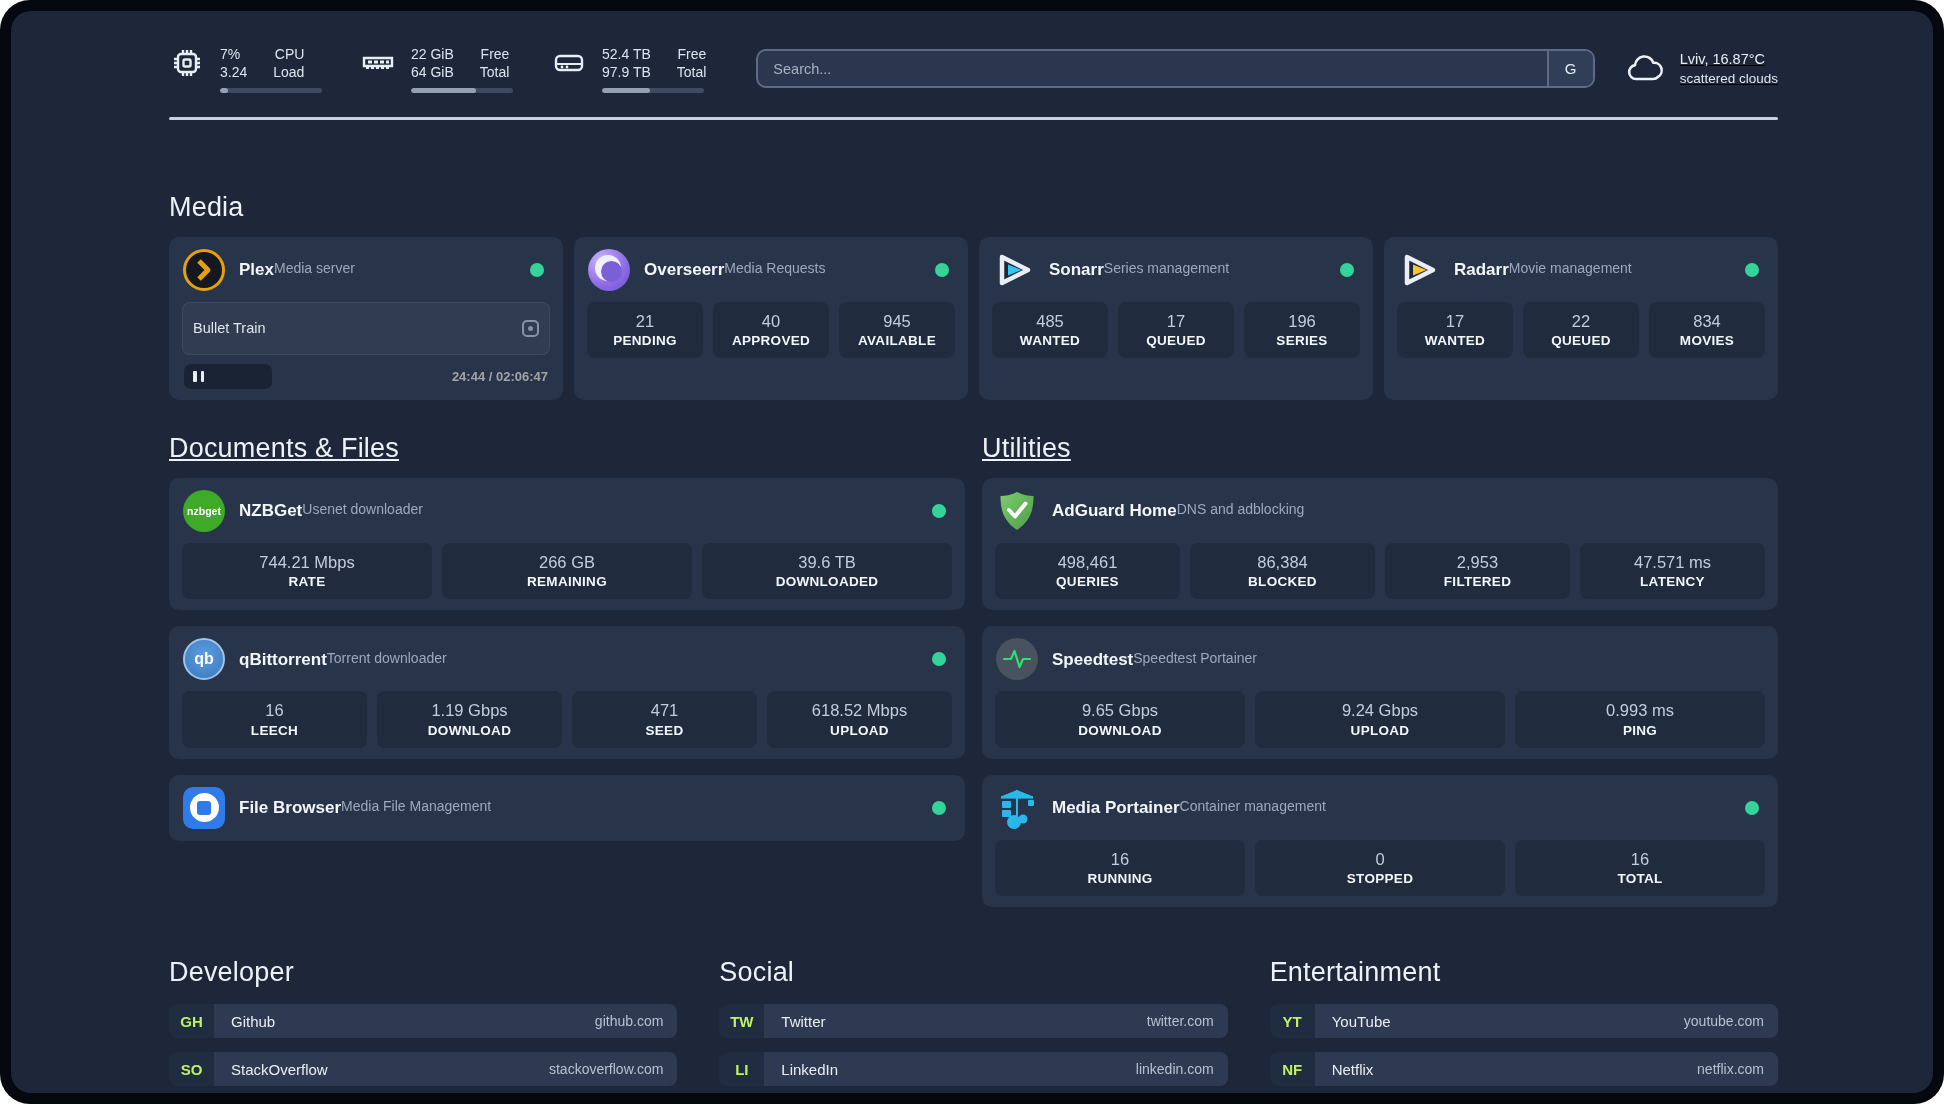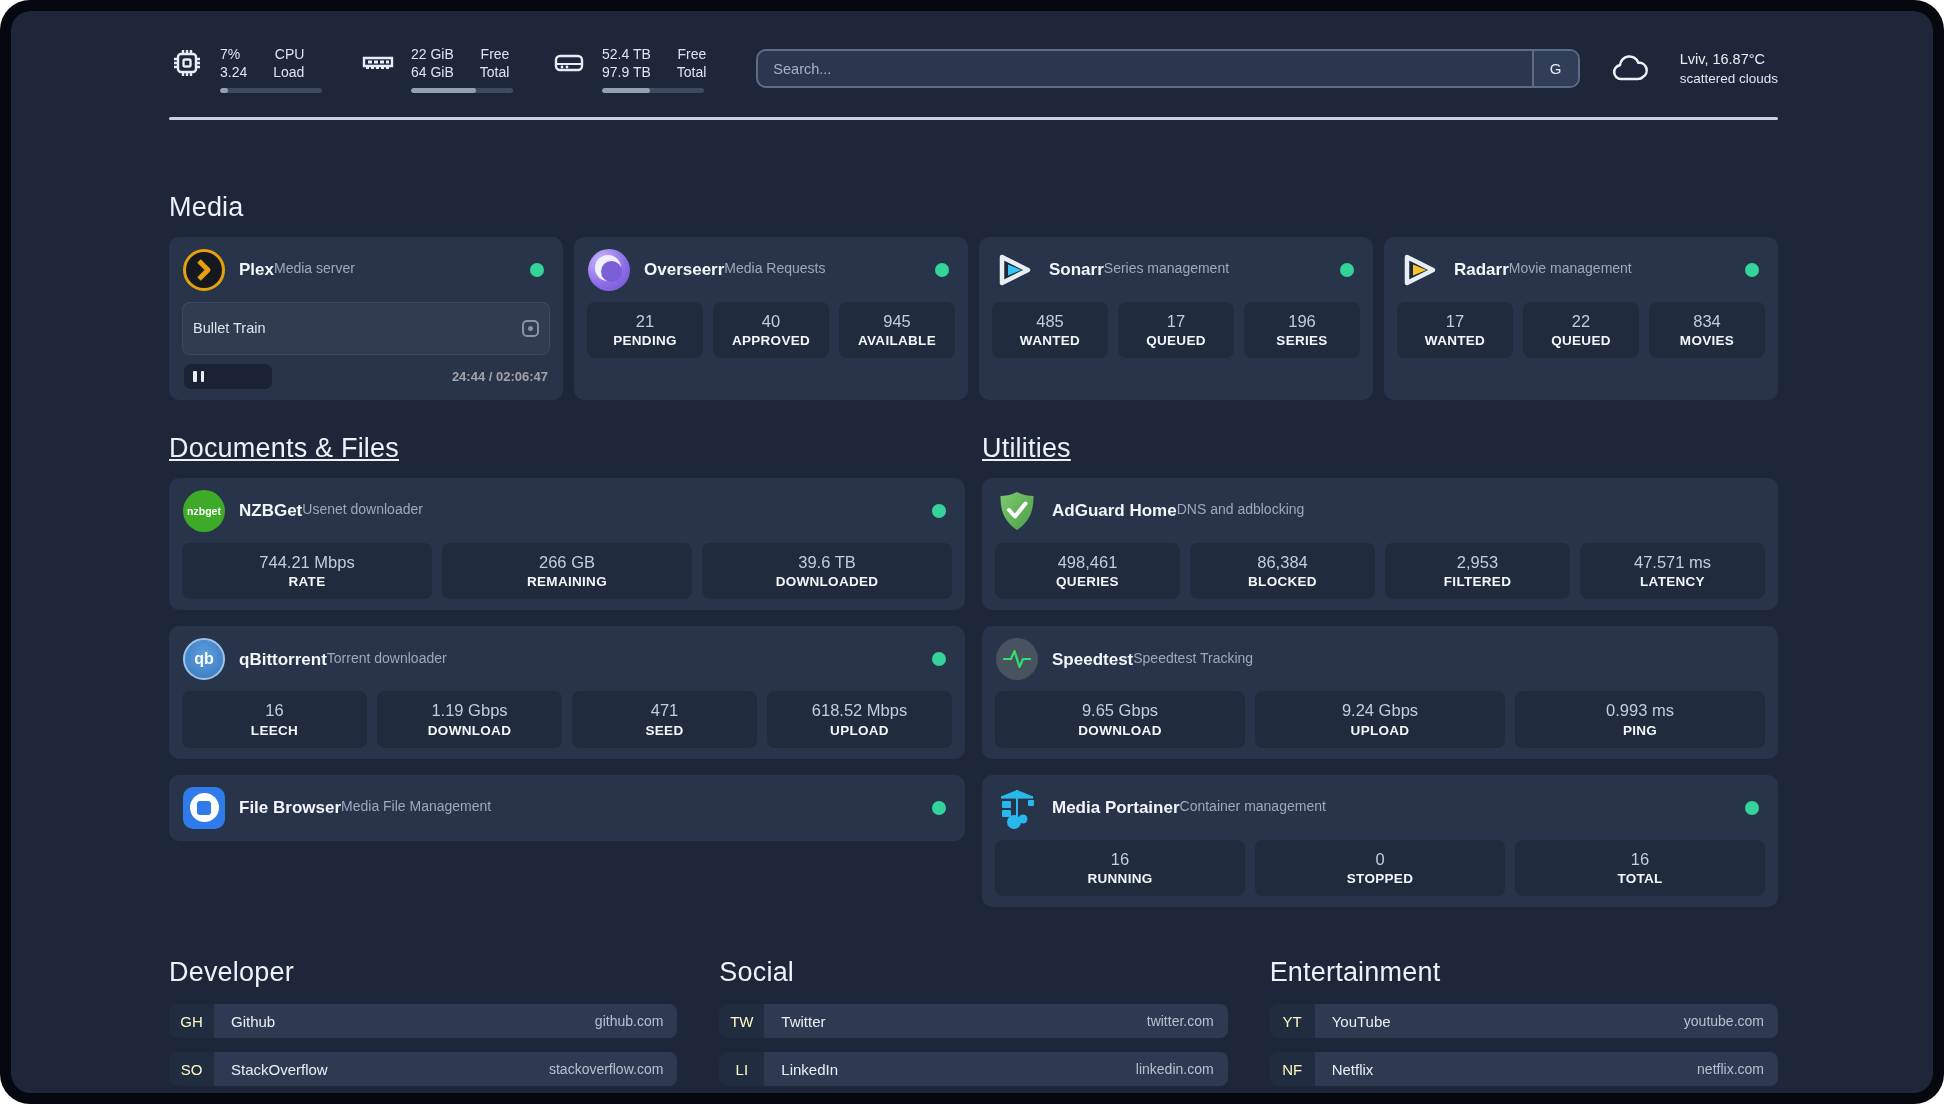--- a/index.html
+++ b/index.html
@@ -50,21 +50,21 @@
   .searchwrap input::placeholder { color: #a7b1c2; }
   .search-engine {
     position: absolute; right: 2px; top: 2px; bottom: 2px; width: 46px;
     border-left: 2px solid #5d6c86;
     display: grid; place-items: center;
     color: #e6ecf4; font-size: 15px;
     background: #303e58;
     border-radius: 0 8px 8px 0;
     cursor: pointer;
   }
-  .weather { display: flex; align-items: center; gap: 28px; }
+  .weather { display: flex; align-items: center; gap: 13px; text-decoration: underline; }
   .weather-text { display: flex; flex-direction: column; font-size: 14.5px; line-height: 1.35; color: #e8edf4; }
   .weather-text .cond { font-size: 13.5px; color: #dfe6ef; }
 
   .divider { margin-top: 24px; height: 3px; background: #c7d0dd; border-radius: 2px; }
 
   
   .section-title { font-size: 27px; font-weight: 500; color: #eef2f8; letter-spacing: .2px; }
   .media-title { margin-top: 72px; }
   .media-grid { display: grid; grid-template-columns: repeat(4, 1fr); gap: 11px; margin-top: 14px; }
 
@@ -152,21 +152,21 @@
 
   
   .bookmarks { display: grid; grid-template-columns: 1fr 1fr 1fr; gap: 0 42px; margin-top: 50px; }
   .bm-title { margin-bottom: 16px; }
   .bm-stack { display: flex; flex-direction: column; gap: 14px; }
   .bm-row { display: flex; height: 34px; cursor: pointer; }
   .bm-abbr {
     width: 45px; flex: 0 0 45px;
     background: #202c40; border-radius: 8px 0 0 8px;
     display: grid; place-items: center;
-    font-size: 15px; font-weight: 400; color: #fef9c3;
+    font-size: 15px; font-weight: 700; color: #bef264;
   }
   .bm-main {
     flex: 1; background: #2d3a52; border-radius: 0 8px 8px 0;
     display: flex; align-items: center; justify-content: space-between;
     padding: 0 14px 0 17px;
   }
   .bm-name { font-size: 15px; color: #eaeef4; }
   .bm-url { font-size: 14px; color: #b6c0cf; }
 
   svg { display: block; }
@@ -527,21 +527,21 @@
           <div class="card-head">
             <span class="icon-44">
               <span class="speed-circle">
                 <svg width="28" height="22" viewBox="0 0 28 22" fill="none" stroke="#2ee06e" stroke-width="2.2" stroke-linejoin="round" stroke-linecap="round">
                   <path d="M1 11 H8 L11.5 3 L16.5 19 L20 11 H27"></path>
                 </svg>
               </span>
             </span>
             <div class="head-text">
               <span class="svc-name">Speedtest</span>
-              <span class="svc-desc">Speedtest Tracking</span>
+              <span class="svc-desc">Speedtest Portainer</span>
             </div>
           </div>
           <div class="stats-row">
             <div class="stat">
               <div class="val">9.65 Gbps</div>
               <div class="lab">DOWNLOAD</div>
             </div>
             <div class="stat">
               <div class="val">9.24 Gbps</div>
               <div class="lab">UPLOAD</div>

